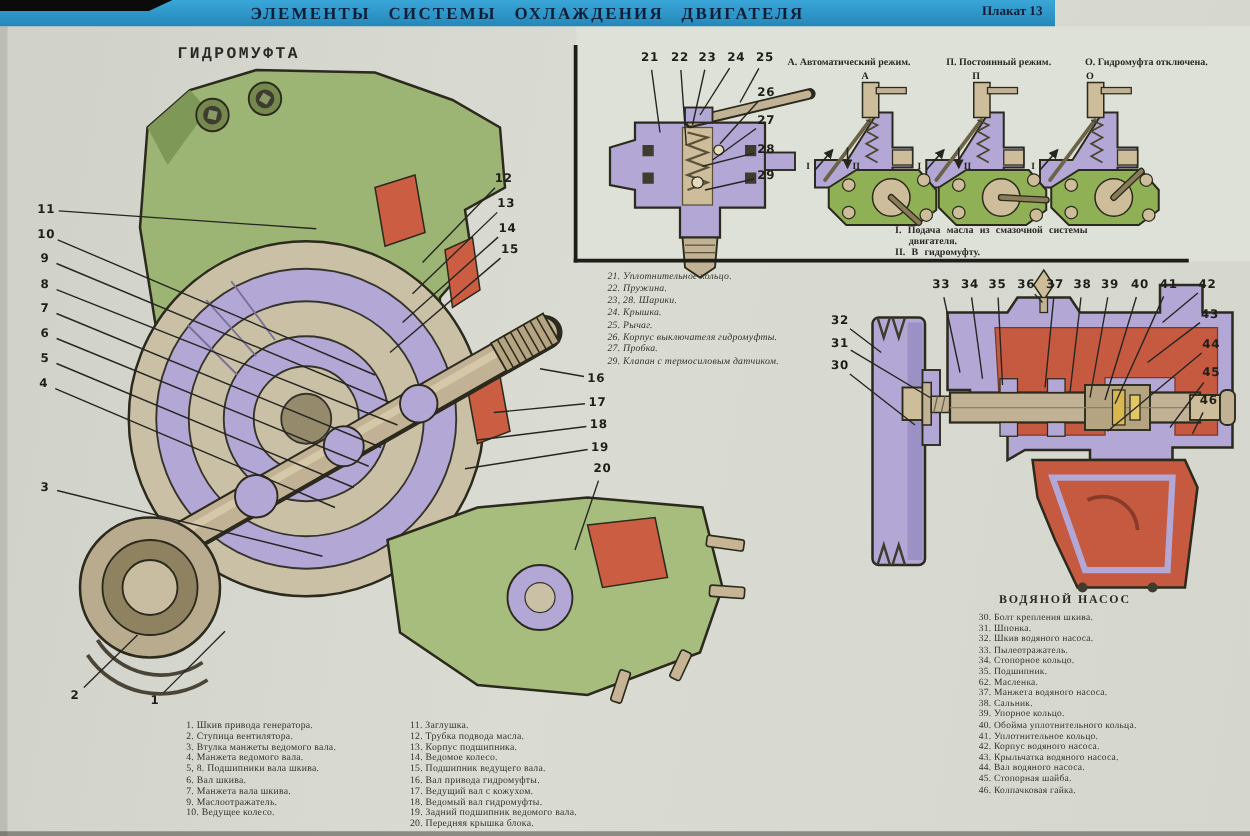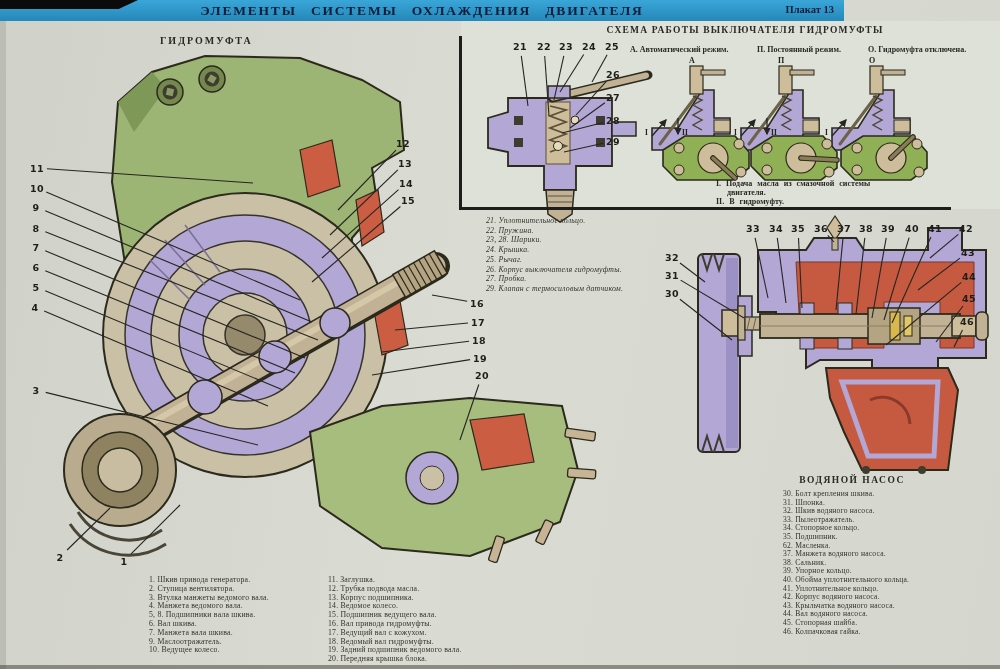--- a/index.html
+++ b/index.html
@@ -14,21 +14,21 @@
     font-weight:bold;font-size:13.5px;color:#0e1d38;letter-spacing:1.8px;word-spacing:9px;}
   .poster-number{position:absolute;top:4px;right:10px;font-weight:bold;font-size:10.5px;color:#0e1d38;padding-left:46px;}
   .scan-dark{position:absolute;left:0;top:0;width:138px;height:9px;background:#0b0b0b;
     clip-path:polygon(0 0,100% 0,86% 100%,0 100%);z-index:4;}
   .scan-left{position:absolute;left:0;top:21px;width:6px;height:648px;background:#bcbdb5;z-index:2;}
   .scan-bottom{position:absolute;left:0;bottom:0;width:1000px;height:4px;background:#4a4a44;opacity:.55;z-index:3;}
   .box-bg{position:absolute;left:461px;top:21px;width:539px;height:188px;background:#dde1d8;z-index:0;}
   .box-left{position:absolute;left:459px;top:36px;width:3px;height:174px;background:#1d1d19;z-index:2;}
   .box-bottom{position:absolute;left:459px;top:207px;width:492px;height:3px;background:#1d1d19;z-index:2;}
   .sec-title{position:absolute;font-weight:bold;color:#2a2925;}
-  .hydro-title{left:160px;top:35px;font-size:10px;letter-spacing:2px;}
+  .hydro-title{left:142px;top:35px;font-size:13px;letter-spacing:2px;font-family:Liberation Mono, monospace;}
   .switch-title{left:565px;top:25px;width:360px;text-align:center;font-size:9.5px;letter-spacing:1.2px;}
   .pump-title{left:792px;top:475px;width:120px;text-align:center;font-size:9.5px;letter-spacing:1.5px;}
   .mode-label{position:absolute;font-size:8px;font-weight:bold;color:#2a2925;white-space:nowrap;}
   .mode-key{position:absolute;width:20px;text-align:center;transform:translateX(-50%);
     font-size:8px;font-weight:bold;color:#22211d;}
   .flow-label{position:absolute;font-size:7.5px;font-weight:bold;color:#22211d;}
   .notes{position:absolute;left:716px;top:180px;width:190px;font-size:8px;font-weight:bold;
     color:#2a2925;line-height:8.9px;word-spacing:3px;}
   .notes .legend-line{text-indent:-11px;padding-left:11px;}
   .legend{position:absolute;color:#33322c;letter-spacing:.2px;}
@@ -296,21 +296,20 @@
       <div class="callout" style="left: 935px; top: 228px;">41</div>
       <div class="callout" style="left: 966px; top: 228px;">42</div>
       <div class="callout" style="left: 968px; top: 252px;">43</div>
       <div class="callout" style="left: 969px; top: 276px;">44</div>
       <div class="callout" style="left: 969px; top: 298px;">45</div>
       <div class="callout" style="left: 967px; top: 321px;">46</div>
     </div>
 
   <div class="txt-layer">
     <div class="sec-title hydro-title">ГИДРОМУФТА</div>
-    <div class="sec-title switch-title">СХЕМА  РАБОТЫ  ВЫКЛЮЧАТЕЛЯ  ГИДРОМУФТЫ</div>
 
     <div class="mode-label" style="left:630px;top:45px">А. Автоматический режим.</div>
     <div class="mode-label" style="left:757px;top:45px">П. Постоянный режим.</div>
     <div class="mode-label" style="left:868px;top:45px">О. Гидромуфта отключена.</div>
 
     <div class="mode-key" style="left:692px;top:56px">А</div>
     <div class="mode-key" style="left:781px;top:56px">П</div>
     <div class="mode-key" style="left:872px;top:56px">О</div>
 
     <div class="flow-label" style="left:645px;top:128px">I</div>

